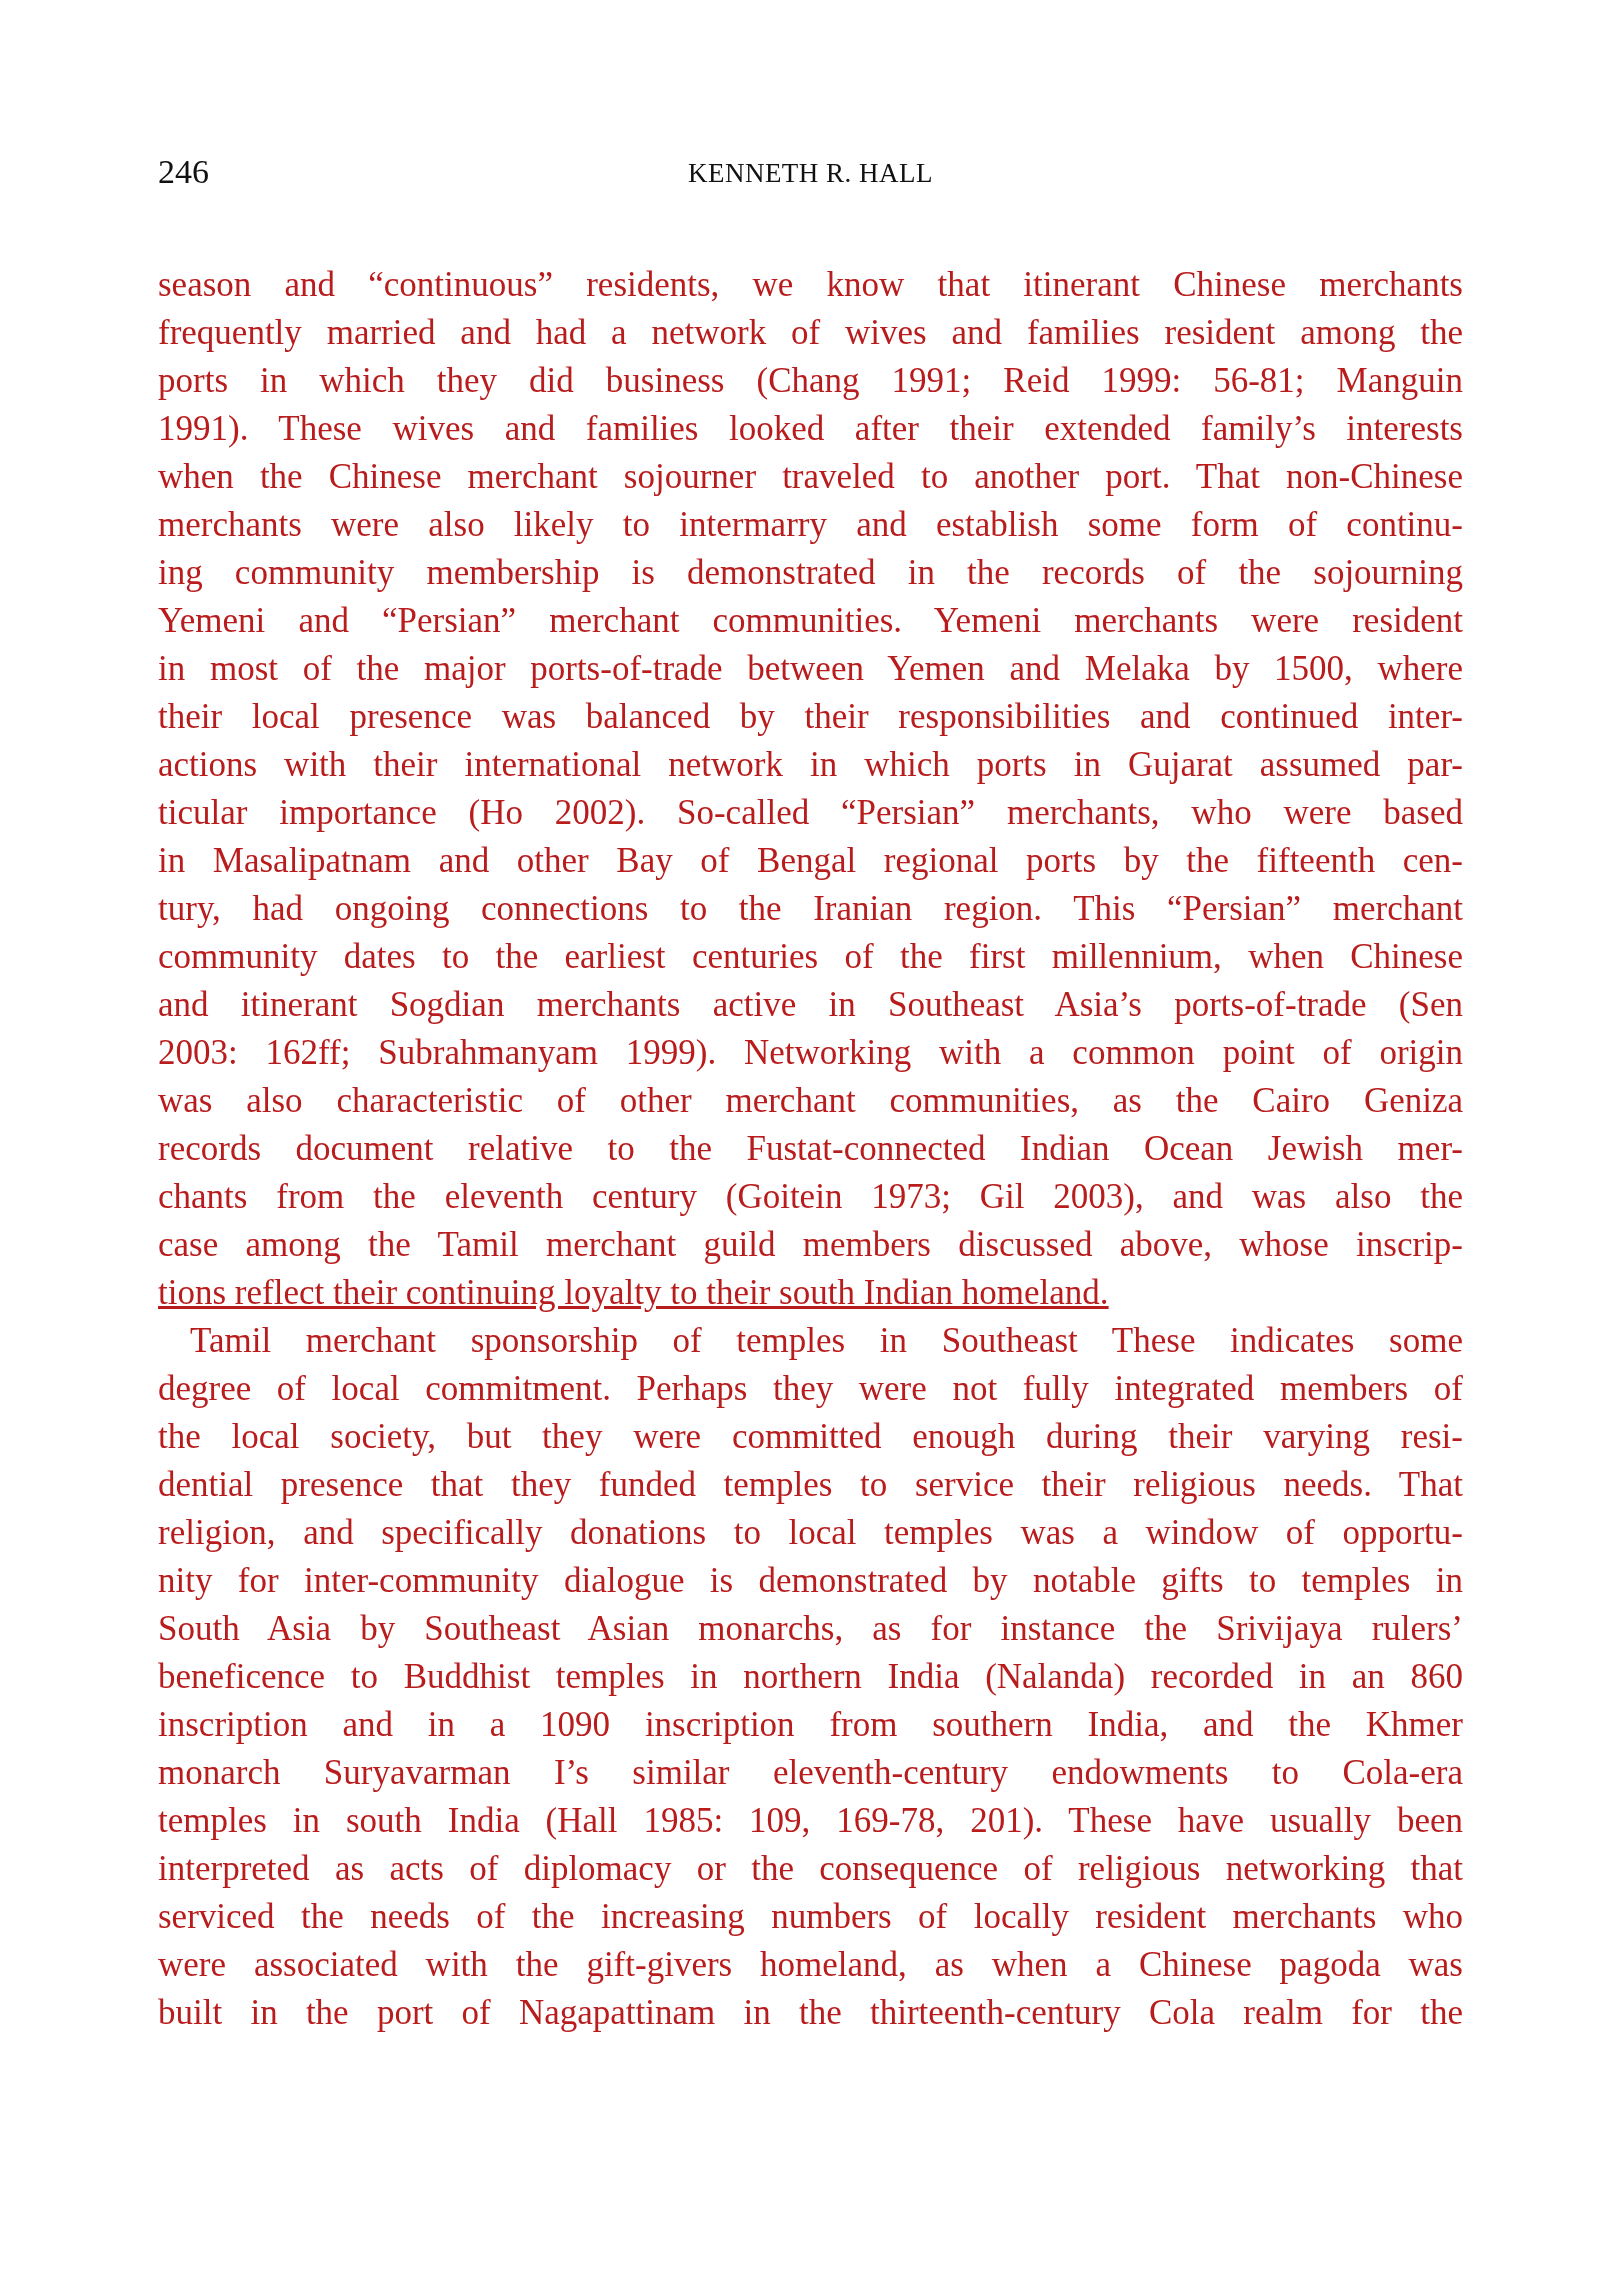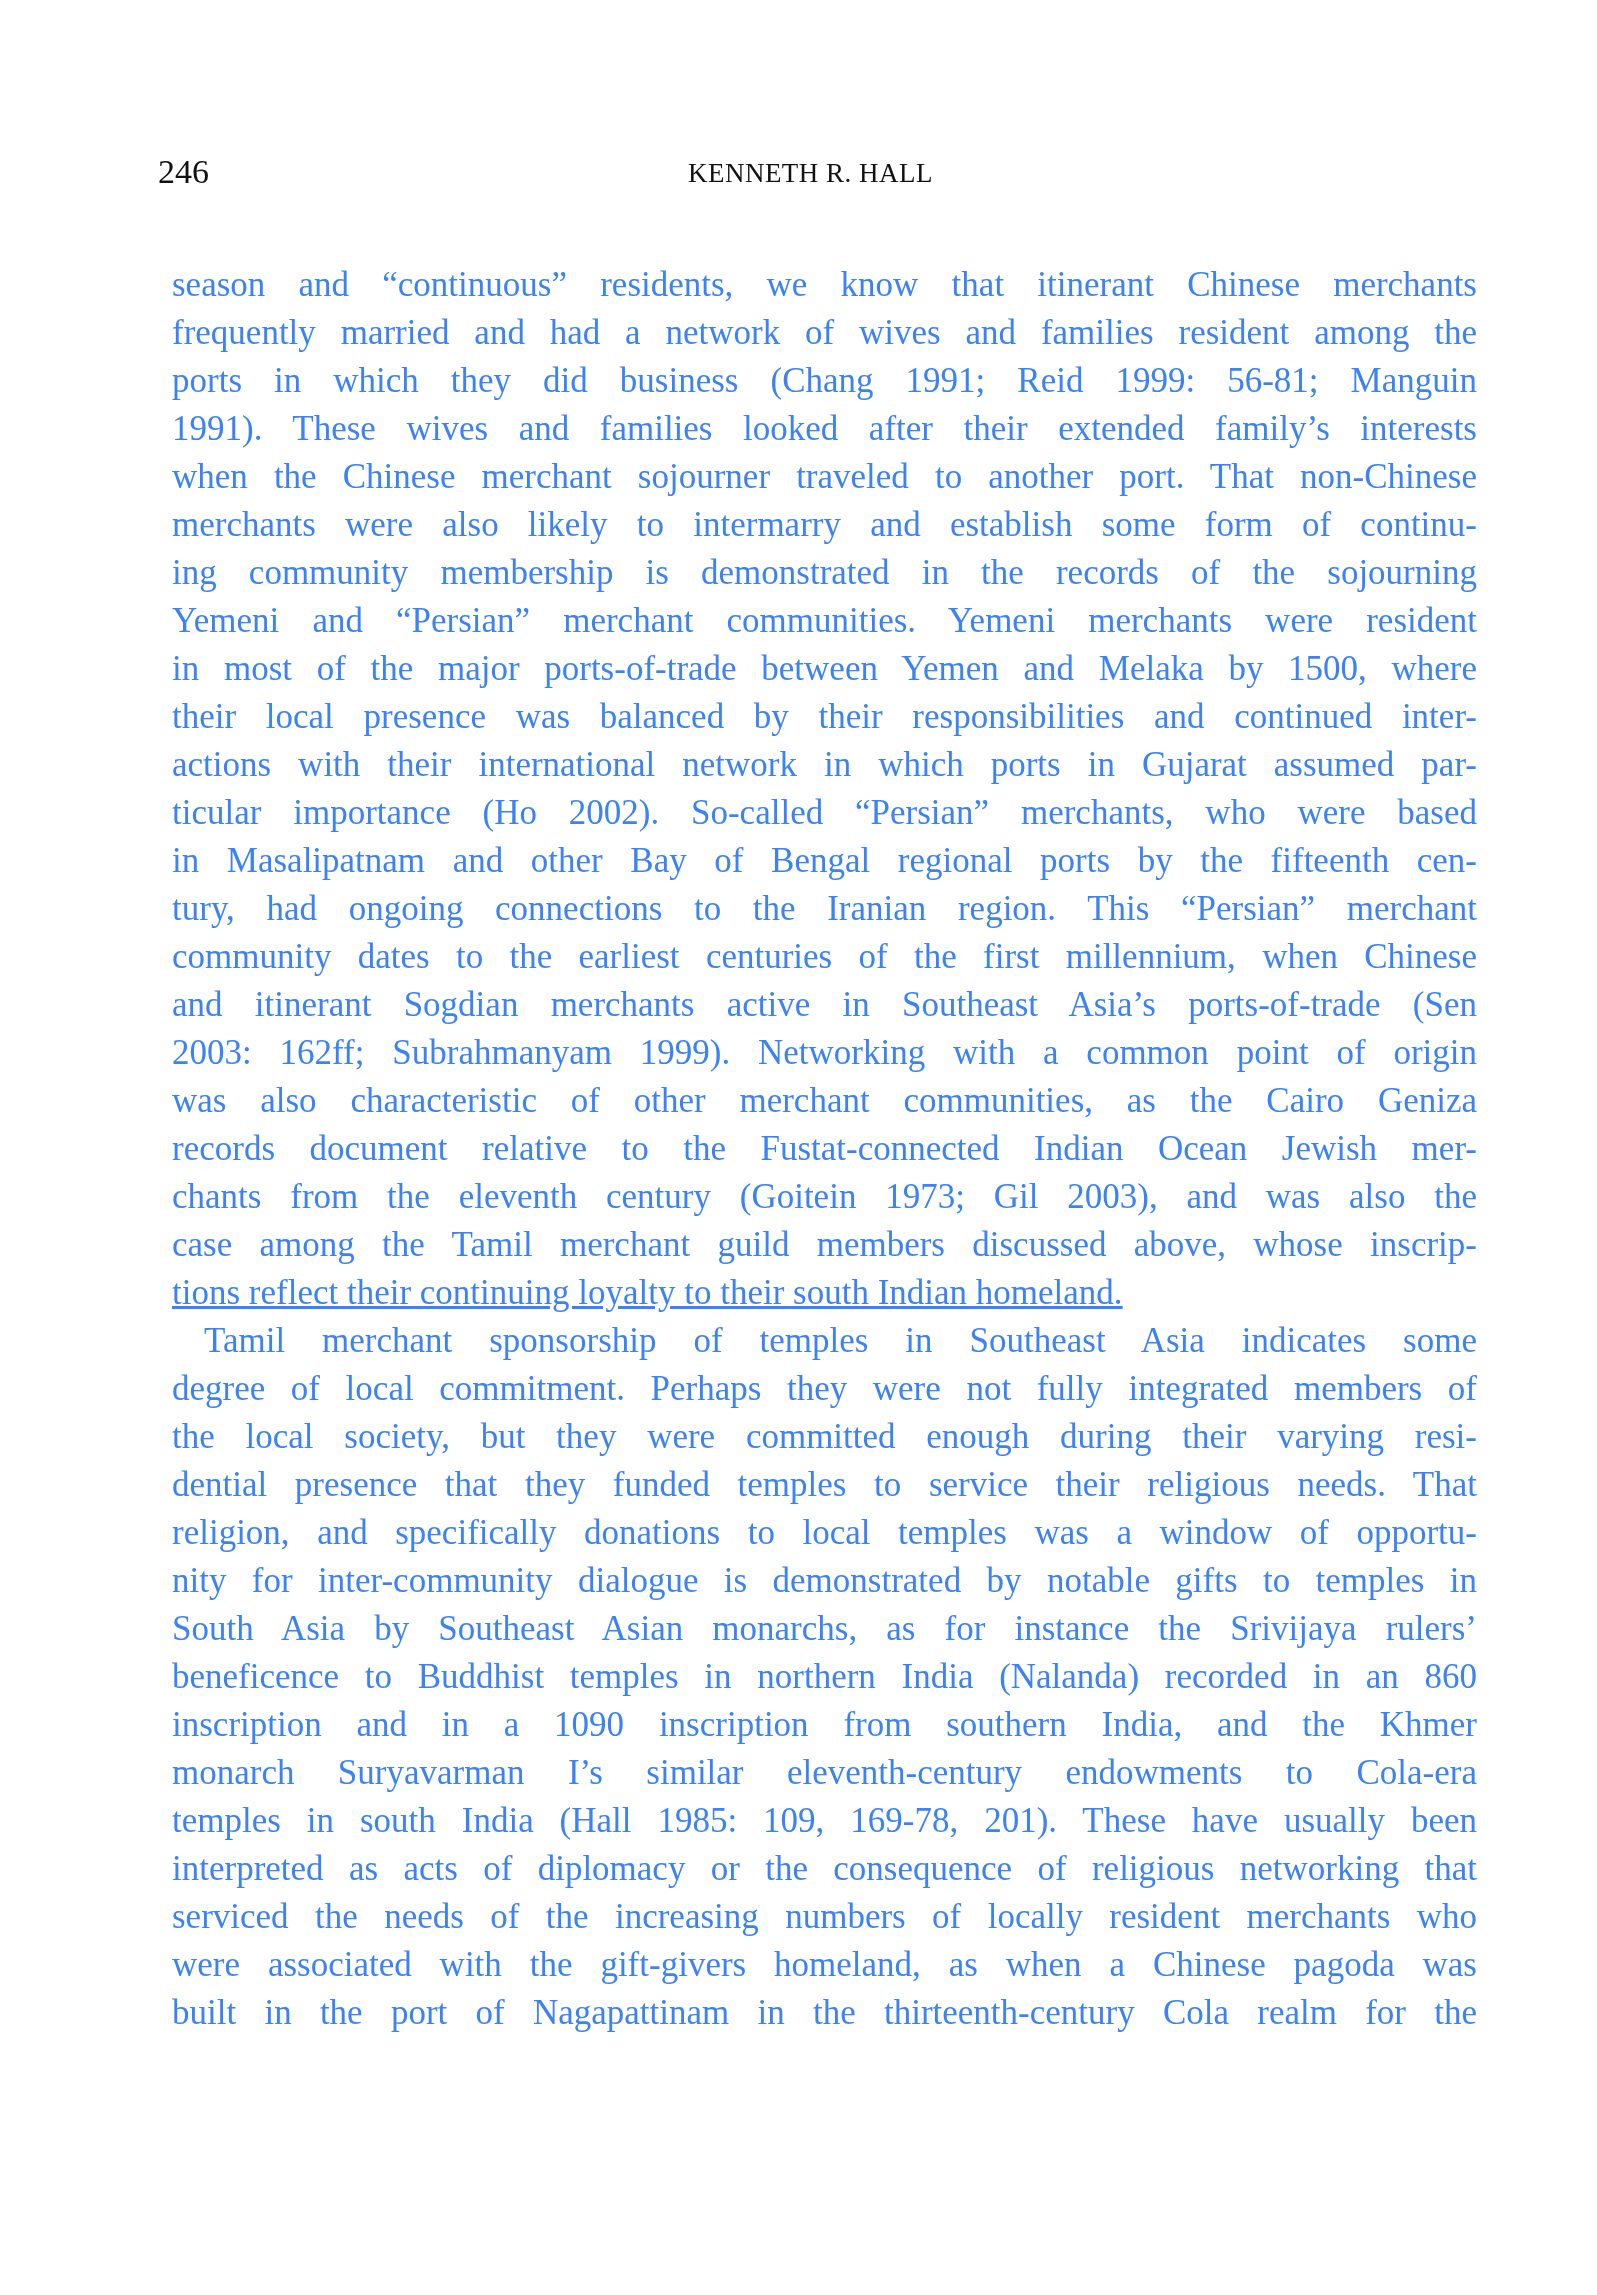--- a/index.html
+++ b/index.html
@@ -2,22 +2,22 @@
 <html style="font-size:14.4px"><head>
 <meta charset="utf-8">
 <style>
   html, body { margin:0; padding:0; background:#ffffff; }
   body { width:1598px; height:2295px; position:relative; overflow:hidden; }
   .page { position:absolute; left:0; top:0; width:1598px; height:1933px; background:#fff; }
   .running-head { position:absolute; top:153px; left:158px; width:1305px; height:45px;
     font-family:"Liberation Serif", serif; color:#111; }
   .page-number { position:absolute; left:0; top:0; font-size:34px; }
   .author { position:absolute; left:0; right:0; top:5.4px; text-align:center; font-size:27px; letter-spacing:0.5px; }
-  .body { position:absolute; left:172px; top:261px; width:1305px;
-    font-family:"Liberation Serif", serif; font-size:35px; line-height:48px; color:#3b82f6; }
+  .body { position:absolute; left:158px; top:261px; width:1305px;
+    font-family:"Liberation Serif", serif; font-size:35px; line-height:48px; color:#b91c1c; }
   .line { display:block; text-align:justify; text-align-last:justify; white-space:nowrap; height:48px; overflow:visible; }
   .line.last { text-align-last:left;text-decoration:underline; }
   .line.indent { padding-left:32px; }
   .line-inner { display:block; width:100%; text-align:justify; text-align-last:justify; white-space:normal; }
   .line.last .line-inner { text-align-last:left; }
 </style>
 </head>
 <body>
 
 <div class="page">
@@ -89,21 +89,21 @@
         </span>
         <span class="line">
           <span class="line-inner">case among the Tamil merchant guild members discussed above, whose inscrip-</span>
         </span>
         <span class="line last">
           <span class="line-inner">tions reflect their continuing loyalty to their south Indian homeland.</span>
         </span>
       </div>
       <div>
         <span class="line indent">
-          <span class="line-inner">Tamil merchant sponsorship of temples in Southeast Asia indicates some</span>
+          <span class="line-inner">Tamil merchant sponsorship of temples in Southeast These indicates some</span>
         </span>
         <span class="line">
           <span class="line-inner">degree of local commitment. Perhaps they were not fully integrated members of</span>
         </span>
         <span class="line">
           <span class="line-inner">the local society, but they were committed enough during their varying resi-</span>
         </span>
         <span class="line">
           <span class="line-inner">dential presence that they funded temples to service their religious needs. That</span>
         </span>

